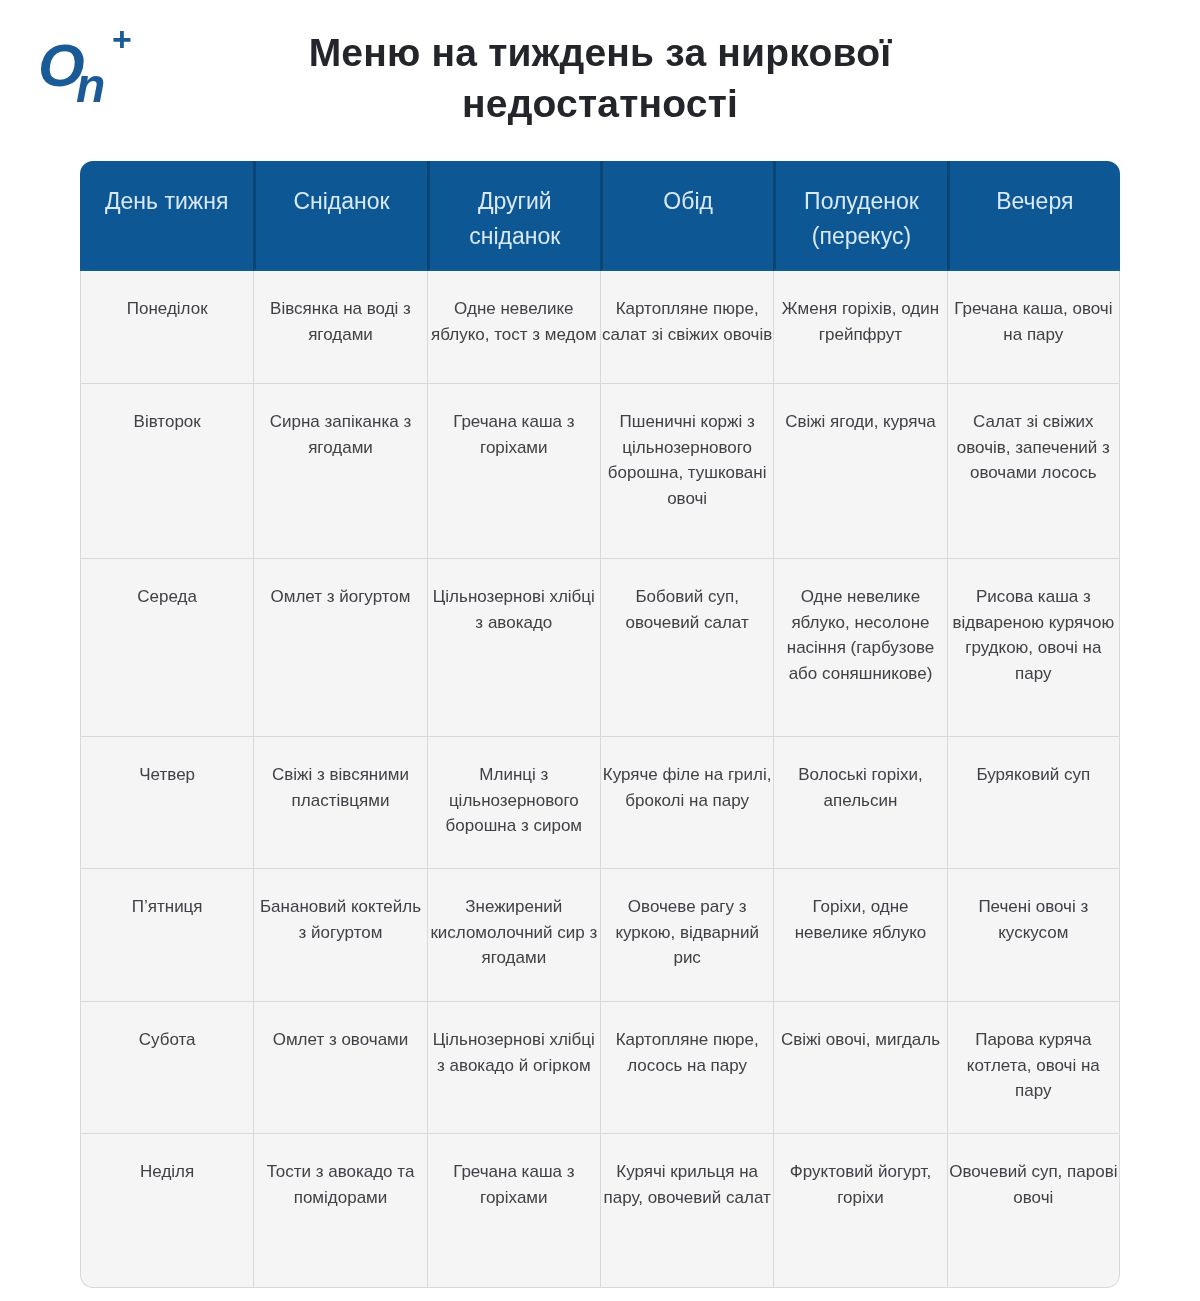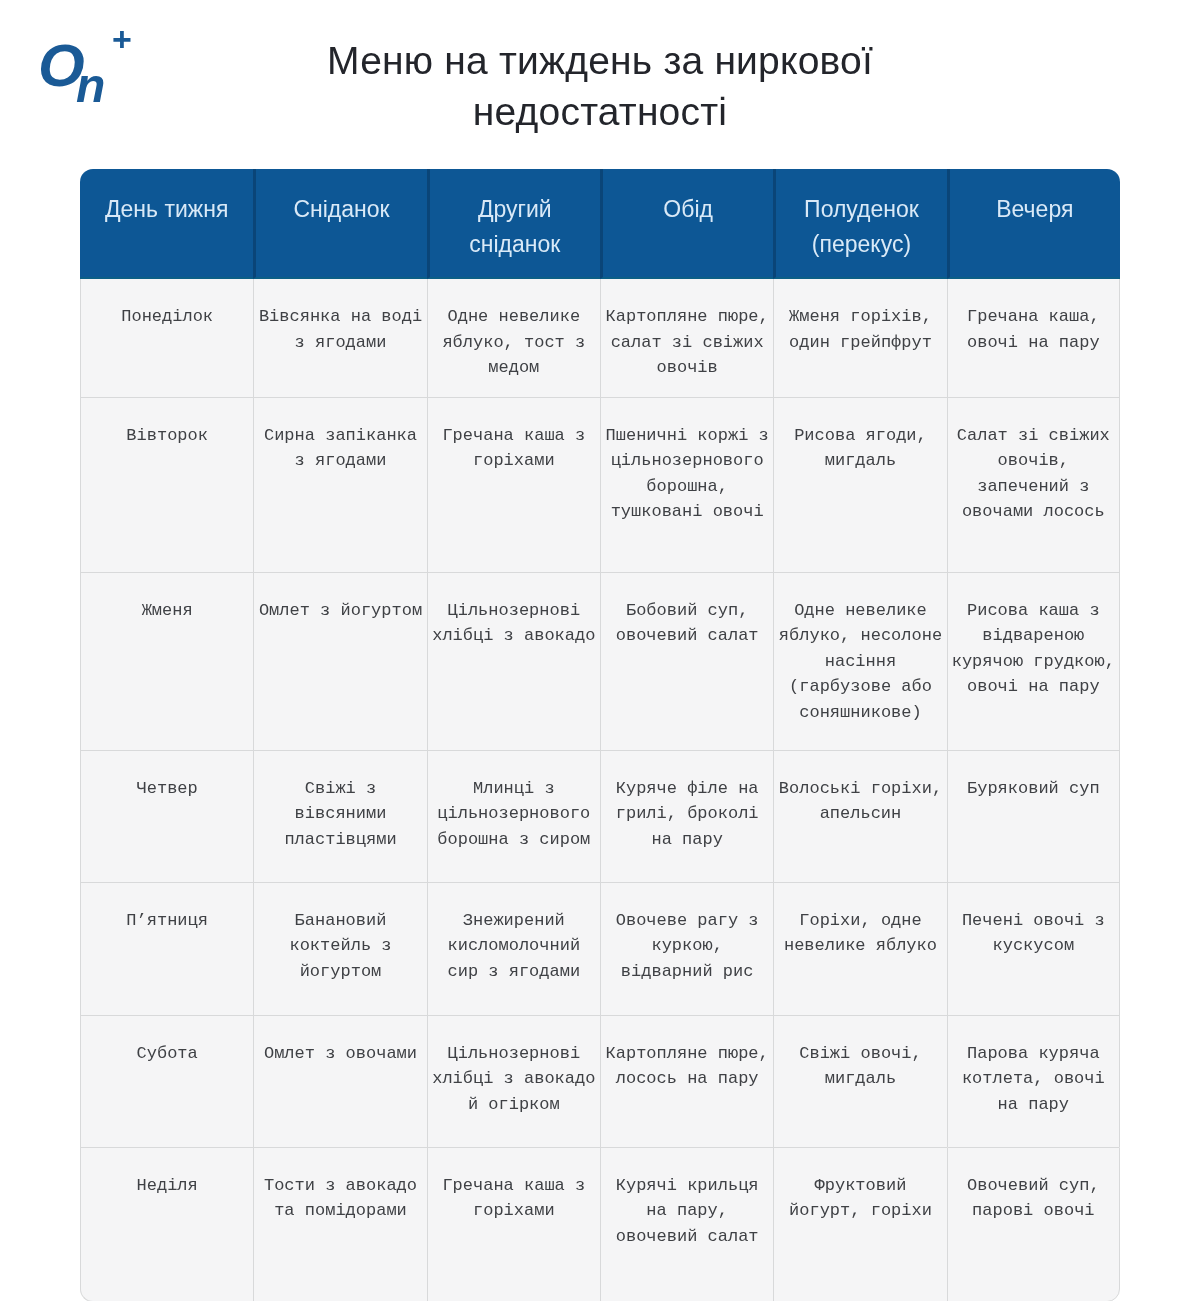--- a/index.html
+++ b/index.html
@@ -39,26 +39,26 @@
   .logo .n{
     position:absolute;left:46px;top:40px;
     font-size:48px;font-weight:bold;font-style:italic;line-height:1;
   }
   .logo .plus{
     position:absolute;left:82px;top:0px;
     font-size:34px;font-weight:bold;line-height:1;
   }
   
   .title{
-    margin:36px auto 0;
+    margin:28px auto 0;
     width:720px;
     text-align:center;
     font-size:39px;
     line-height:1.3;
-    font-weight:normal;
+    font-weight:bold;
     color:var(--title-text);
     letter-spacing:0.2px;
   }
   
   .menu-table{
     width:1040px;
     margin:32px auto 0;
     border-collapse:separate;
     border-spacing:0;
     table-layout:fixed;
@@ -84,21 +84,20 @@
     background:var(--body-bg);
     color:var(--body-text);
     font-size:17px;
     line-height:1.5;
     text-align:center;
     vertical-align:top;
     padding:25px 1px 16px;
     border-top:1px solid var(--body-border);
     overflow-wrap:break-word;
     word-wrap:break-word;
-    font-family:Liberation Mono, monospace;
   }
   .menu-table td:not(:first-child){border-left:1px solid var(--body-border);}
   .menu-table td:first-child{border-left:1px solid var(--body-border);}
   .menu-table td:last-child{border-right:1px solid var(--body-border);}
   .menu-table tbody tr:first-child td{border-top:none;}
   .menu-table tbody tr:last-child td{border-bottom:1px solid var(--body-border);}
   .menu-table tbody tr:last-child td:first-child{border-bottom-left-radius:13px;}
   .menu-table tbody tr:last-child td:last-child{border-bottom-right-radius:13px;}
   .menu-table tbody tr:nth-child(1){height:112px;}
   .menu-table tbody tr:nth-child(2){height:175px;margin-left:36px;}
@@ -137,25 +136,25 @@
       <td>Одне невелике яблуко, тост з медом</td>
       <td>Картопляне пюре, салат зі свіжих овочів</td>
       <td>Жменя горіхів, один грейпфрут</td>
       <td>Гречана каша, овочі на пару</td>
     </tr>
     <tr>
       <td>Вівторок</td>
       <td>Сирна запіканка з ягодами</td>
       <td>Гречана каша з горіхами</td>
       <td>Пшеничні коржі з цільнозернового борошна, тушковані овочі</td>
-      <td>Рисова ягоди, мигдаль</td>
+      <td>Свіжі ягоди, куряча</td>
       <td>Салат зі свіжих овочів, запечений з овочами лосось</td>
     </tr>
     <tr>
-      <td>Жменя</td>
+      <td>Середа</td>
       <td>Омлет з йогуртом</td>
       <td>Цільнозернові хлібці з авокадо</td>
       <td>Бобовий суп, овочевий салат</td>
       <td>Одне невелике яблуко, несолоне насіння (гарбузове або соняшникове)</td>
       <td>Рисова каша з відвареною курячою грудкою, овочі на пару</td>
     </tr>
     <tr>
       <td>Четвер</td>
       <td>Свіжі з вівсяними пластівцями</td>
       <td>Млинці з цільнозернового борошна з сиром</td>

